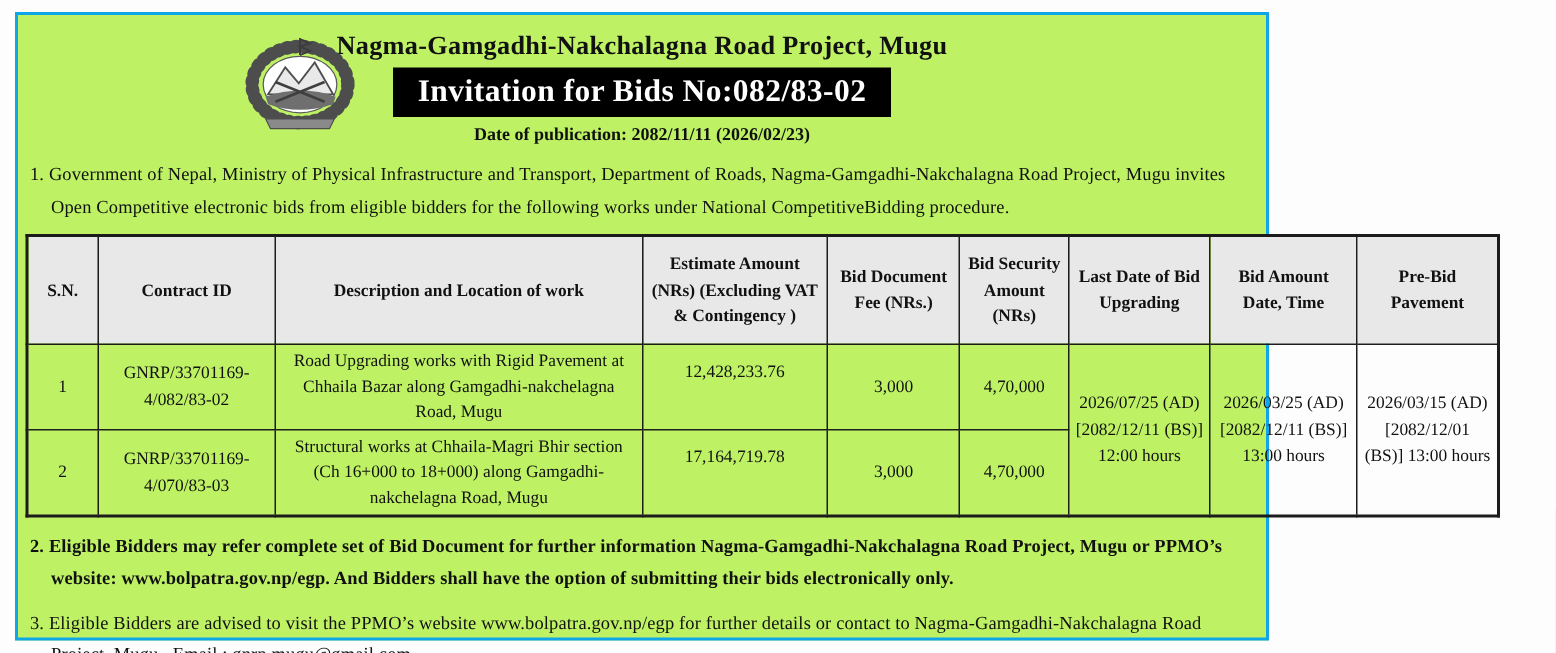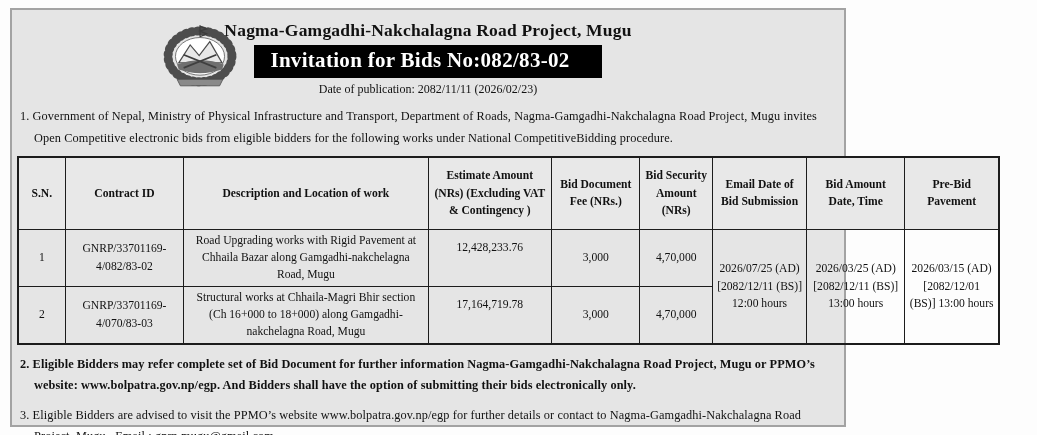--- a/index.html
+++ b/index.html
@@ -3,22 +3,22 @@
 <meta charset="utf-8">
 <style>
   * { margin: 0; padding: 0; box-sizing: border-box; }
   html, body { width: 1037px; height: 435px; background: #fdfdfd; overflow: hidden; }
   body { font-family: "Liberation Serif", "DejaVu Serif", serif; color: #111; }
 
   .doc-frame {
     position: absolute;
     left: 10px; top: 8px;
     width: 836px; height: 419px;
-    border: 2px solid #a3a3a3;
-    background: #e5e5e5;
+    border: 2px solid #0ea5e9;
+    background: #bef264;
   }
 
   
   .doc-header { position: relative; height: 94px; }
   .emblem {
     position: absolute;
     left: 146px; top: 12px;
     width: 84px; height: 72px;
   }
   .emblem svg { width: 100%; height: 100%; }
@@ -29,27 +29,27 @@
     font-weight: bold;
     letter-spacing: 0.2px;
   }
   .invitation-banner {
     display: table;
     margin: 4px auto 0 auto;
     background: #000000;
     color: #ffffff;
     font-size: 21px;
     font-weight: bold;
-    padding: 3px 32px 5px 16px;
+    padding: 3px 16px 5px 16px;
     letter-spacing: 0.3px;
   }
   .pub-date {
     text-align: center;
     font-size: 12px;
-    font-weight: normal;
+    font-weight: bold;
     margin-top: 4px;
   }
 
   
   .para {
     font-size: 12.3px;
     line-height: 1.75;
     margin: 0 10px 0 8px;
     padding-left: 14px;
     text-indent: -14px;
@@ -136,21 +136,21 @@
         <col class="col-prebid">
     </colgroup>
     <thead>
       <tr>
         <th>S.N.</th>
         <th>Contract ID</th>
         <th>Description and Location of work</th>
         <th>Estimate Amount (NRs) (Excluding VAT &amp; Contingency )</th>
         <th>Bid Document Fee (NRs.)</th>
         <th>Bid Security Amount (NRs)</th>
-        <th>Email Date of Bid Submission</th>
+        <th>Last Date of Bid Upgrading</th>
         <th>Bid Amount Date, Time</th>
         <th>Pre-Bid Pavement</th>
       </tr>
     </thead>
     <tbody>
       <tr>
         <td>1</td>
         <td>GNRP/33701169-4/082/83-02</td>
         <td>Road Upgrading works with Rigid Pavement at Chhaila Bazar along Gamgadhi-nakchelagna Road, Mugu</td>
         <td class="cell-estimate">12,428,233.76</td>

